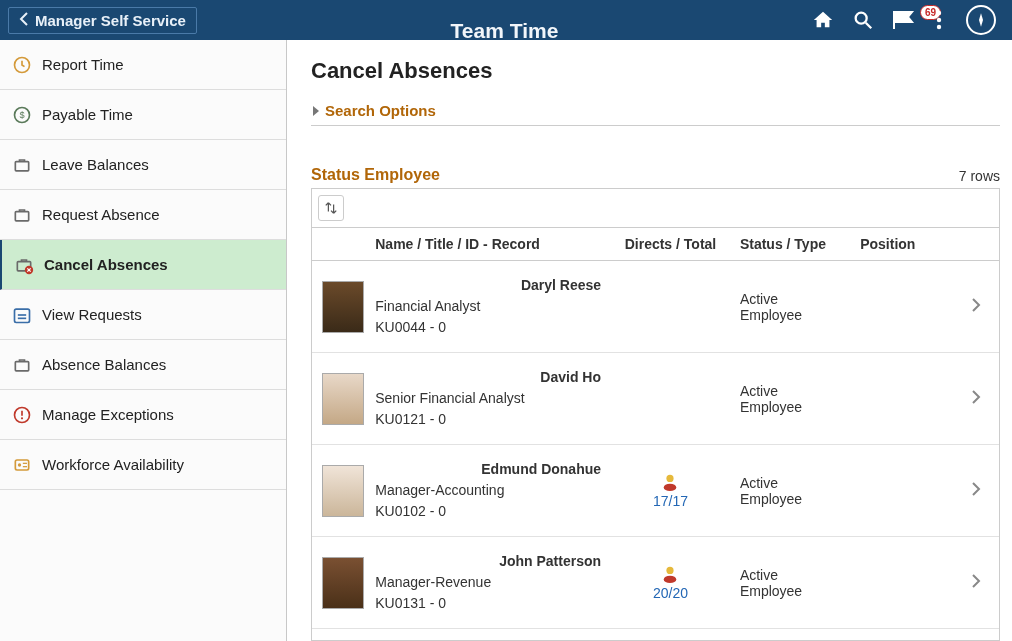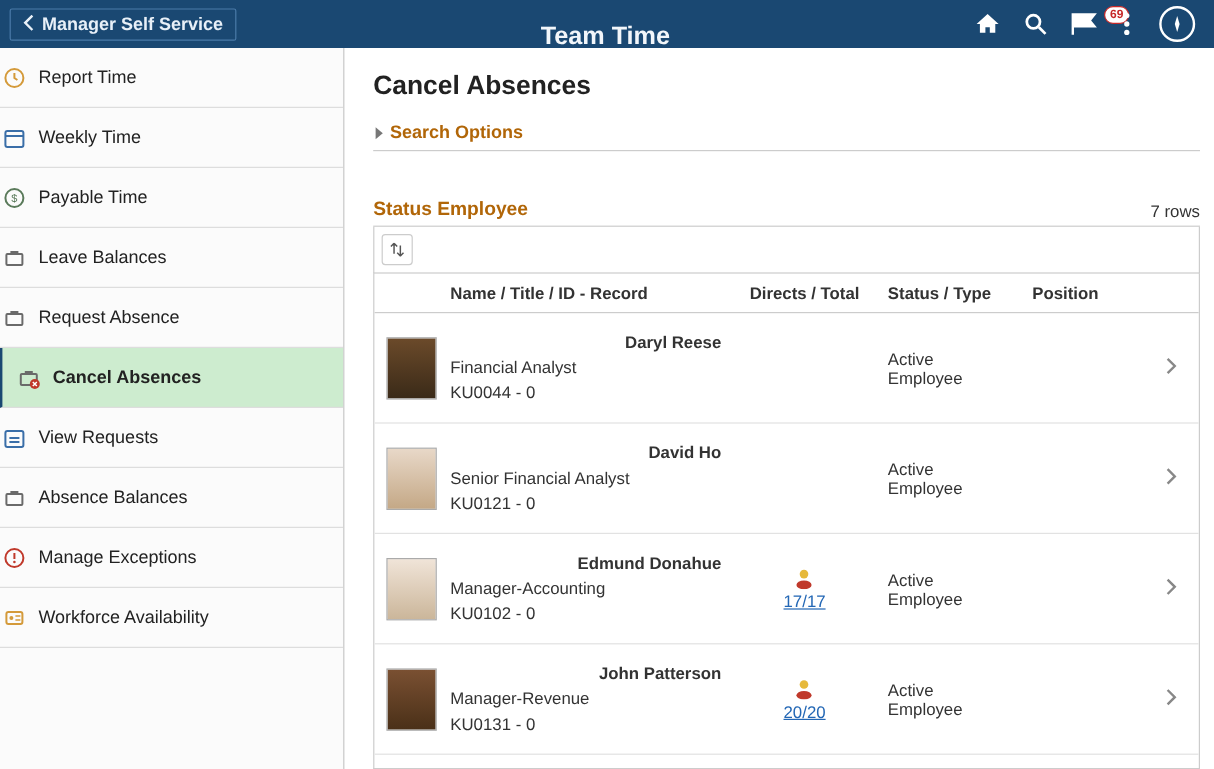--- a/index.html
+++ b/index.html
@@ -74,21 +74,21 @@
   .sidebar {
     width: 287px;
     background: #fbfbfb;
     border-right: 1px solid #c8c8c8;
     overflow-y: auto;
   }
   .nav-item {
     display: flex;
     align-items: center;
     gap: 10px;
-    padding: 0 2px;
+    padding: 0 12px;
     height: 50px;
     border-bottom: 1px solid #ddd;
     font-size: 15px;
     color: #222;
     cursor: pointer;
   }
   .nav-item.active {
     background: #cdeccf;
     font-weight: bold;
     border-left: 2px solid #1a4872;
@@ -188,21 +188,21 @@
   }
   .photo {
     width:42px; height:52px;
     border:1px solid #aaa;
     margin-left:10px;
     background:#ddd;
   }
   .col-name .emp-name { font-weight:bold;text-align:right; }
   .col-name div { line-height:1.5; }
   .directs-icon svg { display:block; margin:0 auto 2px; }
-  .directs-link { color:#2367b5; text-decoration:underline; font-size:14px; cursor:pointer;}
+  .directs-link { color:#2367b5; font-size:14px; cursor:pointer;}
   .caret-right svg { fill:#888; }
   
   .av1 { background: linear-gradient(#6b4a2a,#3a2a18); }
   .av2 { background: linear-gradient(#e8d8c8,#c4a886); }
   .av3 { background: linear-gradient(#f0e4d8,#cbb69a); }
   .av4 { background: linear-gradient(#7a5032,#4a3018); }
   
   .tbody::-webkit-scrollbar { width:14px; }
   .tbody::-webkit-scrollbar-thumb { background:#c4c4c4; border-radius:4px; }
   .tbody::-webkit-scrollbar-track { background:#f0f0f0; }
@@ -258,29 +258,20 @@
           <svg viewBox="0 0 24 24">
             <circle cx="12" cy="12" r="9" fill="none" stroke="#d49a3a" stroke-width="2"></circle>
             <path d="M12 7v5l3 2" stroke="#d49a3a" stroke-width="2" fill="none"></path>
           </svg>
         </span>
         <span>Report Time</span>
       </div>
       <div class="nav-item">
         <span class="nav-icon">
           <svg viewBox="0 0 24 24">
-            <rect x="3" y="5" width="18" height="16" rx="2" fill="none" stroke="#3a6ea8" stroke-width="2"></rect>
-            <line x1="3" y1="10" x2="21" y2="10" stroke="#3a6ea8" stroke-width="2"></line>
-          </svg>
-        </span>
-        <span>Weekly Time</span>
-      </div>
-      <div class="nav-item">
-        <span class="nav-icon">
-          <svg viewBox="0 0 24 24">
             <circle cx="12" cy="12" r="9" fill="none" stroke="#5a7a5a" stroke-width="2"></circle>
             <text x="12" y="16" font-size="11" text-anchor="middle" fill="#5a7a5a">$</text>
           </svg>
         </span>
         <span>Payable Time</span>
       </div>
       <div class="nav-item">
         <span class="nav-icon">
           <svg viewBox="0 0 24 24">
             <rect x="4" y="8" width="16" height="11" rx="1" fill="none" stroke="#6a6a6a" stroke-width="2"></rect>

